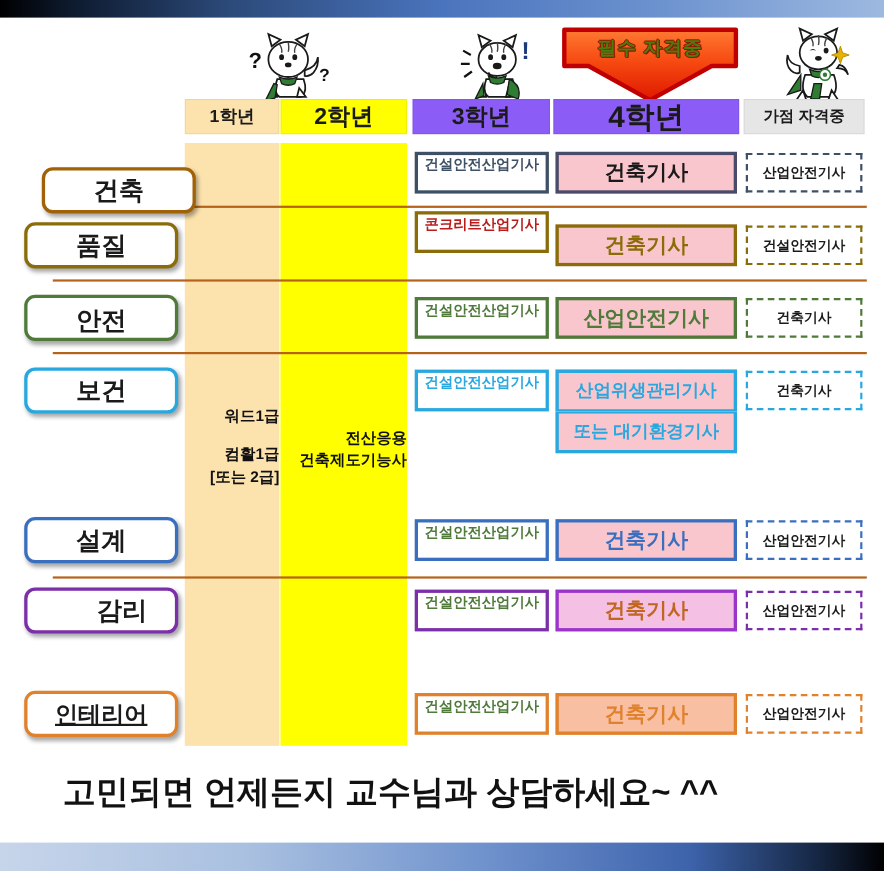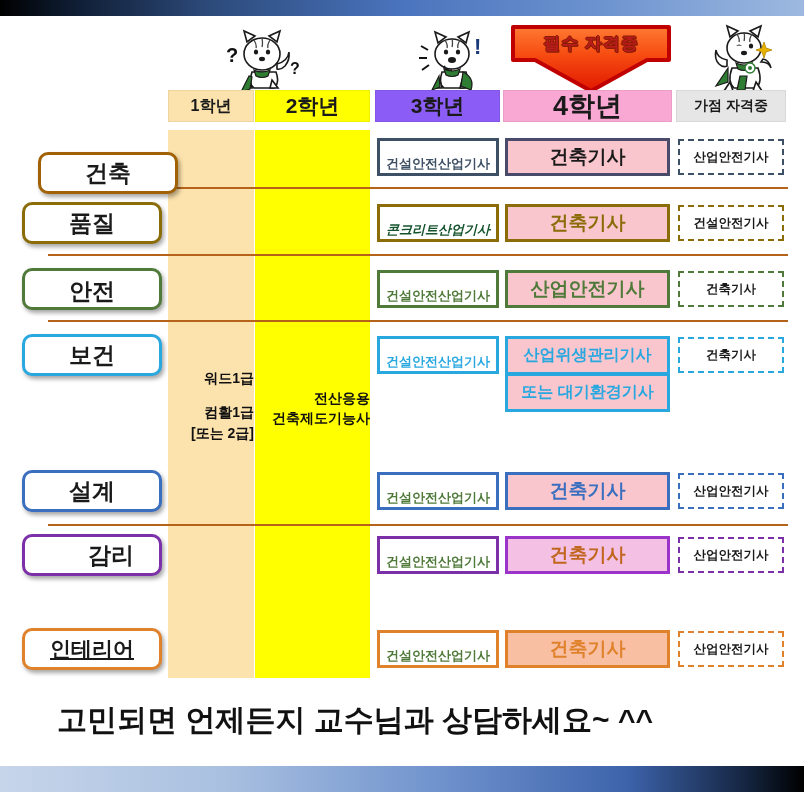--- a/index.html
+++ b/index.html
@@ -29,38 +29,38 @@
   
   .arrow-banner {
     position:absolute; left:507px; top:24px; width:168px; height:70px;
   }
   .arrow-banner .arrow-shape {
     position:absolute; inset:0;
   }
   .arrow-banner .arrow-label {
     position:absolute; left:0; top:8px; width:168px;
     text-align:center;
-    font-size:17px; font-weight:bold; color:#b91c1c;
+    font-size:17px; font-weight:bold; color:#4d7c0f;
     letter-spacing:1px;
     text-shadow: 1px 1px 0 #8a1b00, -1px 0 0 #8a1b00, 0 -1px 0 #8a1b00, 1px 0 0 #8a1b00, 0 1px 0 #8a1b00;
     pointer-events:none;
   }
 
   
   .head-row { position:absolute; left:0; top:90px; width:804px; height:32px;padding-left:18px; }
   .head-cell {
     position:absolute; top:0; height:32px;
     display:flex; align-items:center; justify-content:center;
     font-weight:bold; color:#1a1a1a;
     border:1px solid rgba(0,0,0,0.06);
   }
   #hc1 { left:168px; width:86px;  background:#fce2ac; font-size:16px; }
   #hc2 { left:255px; width:115px; background:#ffff00; font-size:21px; }
   #hc3 { left:375px; width:125px; background:#8b5cf6; font-size:21px; }
-  #hc4 { left:503px; width:169px; background:#f9a8d4; font-size:27px; }
+  #hc4 { left:503px; width:169px; background:#8b5cf6; font-size:27px; }
   #hc5 { left:676px; width:110px; background:#e6e6e6; font-size:14px; }
 
   
   .band {
     position:absolute; left:168px; width:86px; background:#fce2ac;
   }
   .band2 {
     position:absolute; left:255px; width:115px; background:#ffff00;
   }
   .rowline {
@@ -79,21 +79,21 @@
     background:#ffffff; border-radius:10px;
     display:flex; align-items:center; justify-content:center;
     font-weight:bold; font-size:23px; color:#1a1a1a;
     box-shadow: 2px 3px 4px rgba(0,0,0,0.35);
   }
 
   
   .c3 {
     position:absolute; left:377px; width:122px; height:38px;
     background:#ffffff;
-    display:flex; align-items:flex-end; justify-content:center;
+    display:flex; align-items:flex-start; justify-content:center;
     font-weight:bold; font-size:13px;
   }
   
   .c4 {
     position:absolute; left:505px; width:165px; height:38px;
     background:#fac6cd;
     display:flex; align-items:center; justify-content:center;
     font-weight:bold; font-size:19px;
   }
   .c4.small { font-size:16px; }
@@ -267,21 +267,21 @@
   <div class="c4" style="top:138px;border:3px solid #4a4a6a;color:#1a1a1a;">
     <span>건축기사</span>
   </div>
   <div class="c5" style="top:139px;border-color:#3e5065;">
     <span>산업안전기사</span>
   </div>
 
   <div class="cat" style="top:202px;border:3px solid #8a6d09;">
     <span>품질</span>
   </div>
-  <div class="c3" style="top:204px;border:3px solid #8a6d09;color:#14532d;font-style:italic;">
+  <div class="c3" style="top:192px;border:3px solid #8a6d09;color:#b91c1c;">
     <span>콘크리트산업기사</span>
   </div>
   <div class="c4" style="top:204px;border:3px solid #8a6d09;color:#8a6d09;">
     <span>건축기사</span>
   </div>
   <div class="c5" style="top:205px;border-color:#8a6d09;">
     <span>건설안전기사</span>
   </div>
 
   <div class="cat" style="top:268px;border:3px solid #4f7a3a;align-items:flex-end;">

